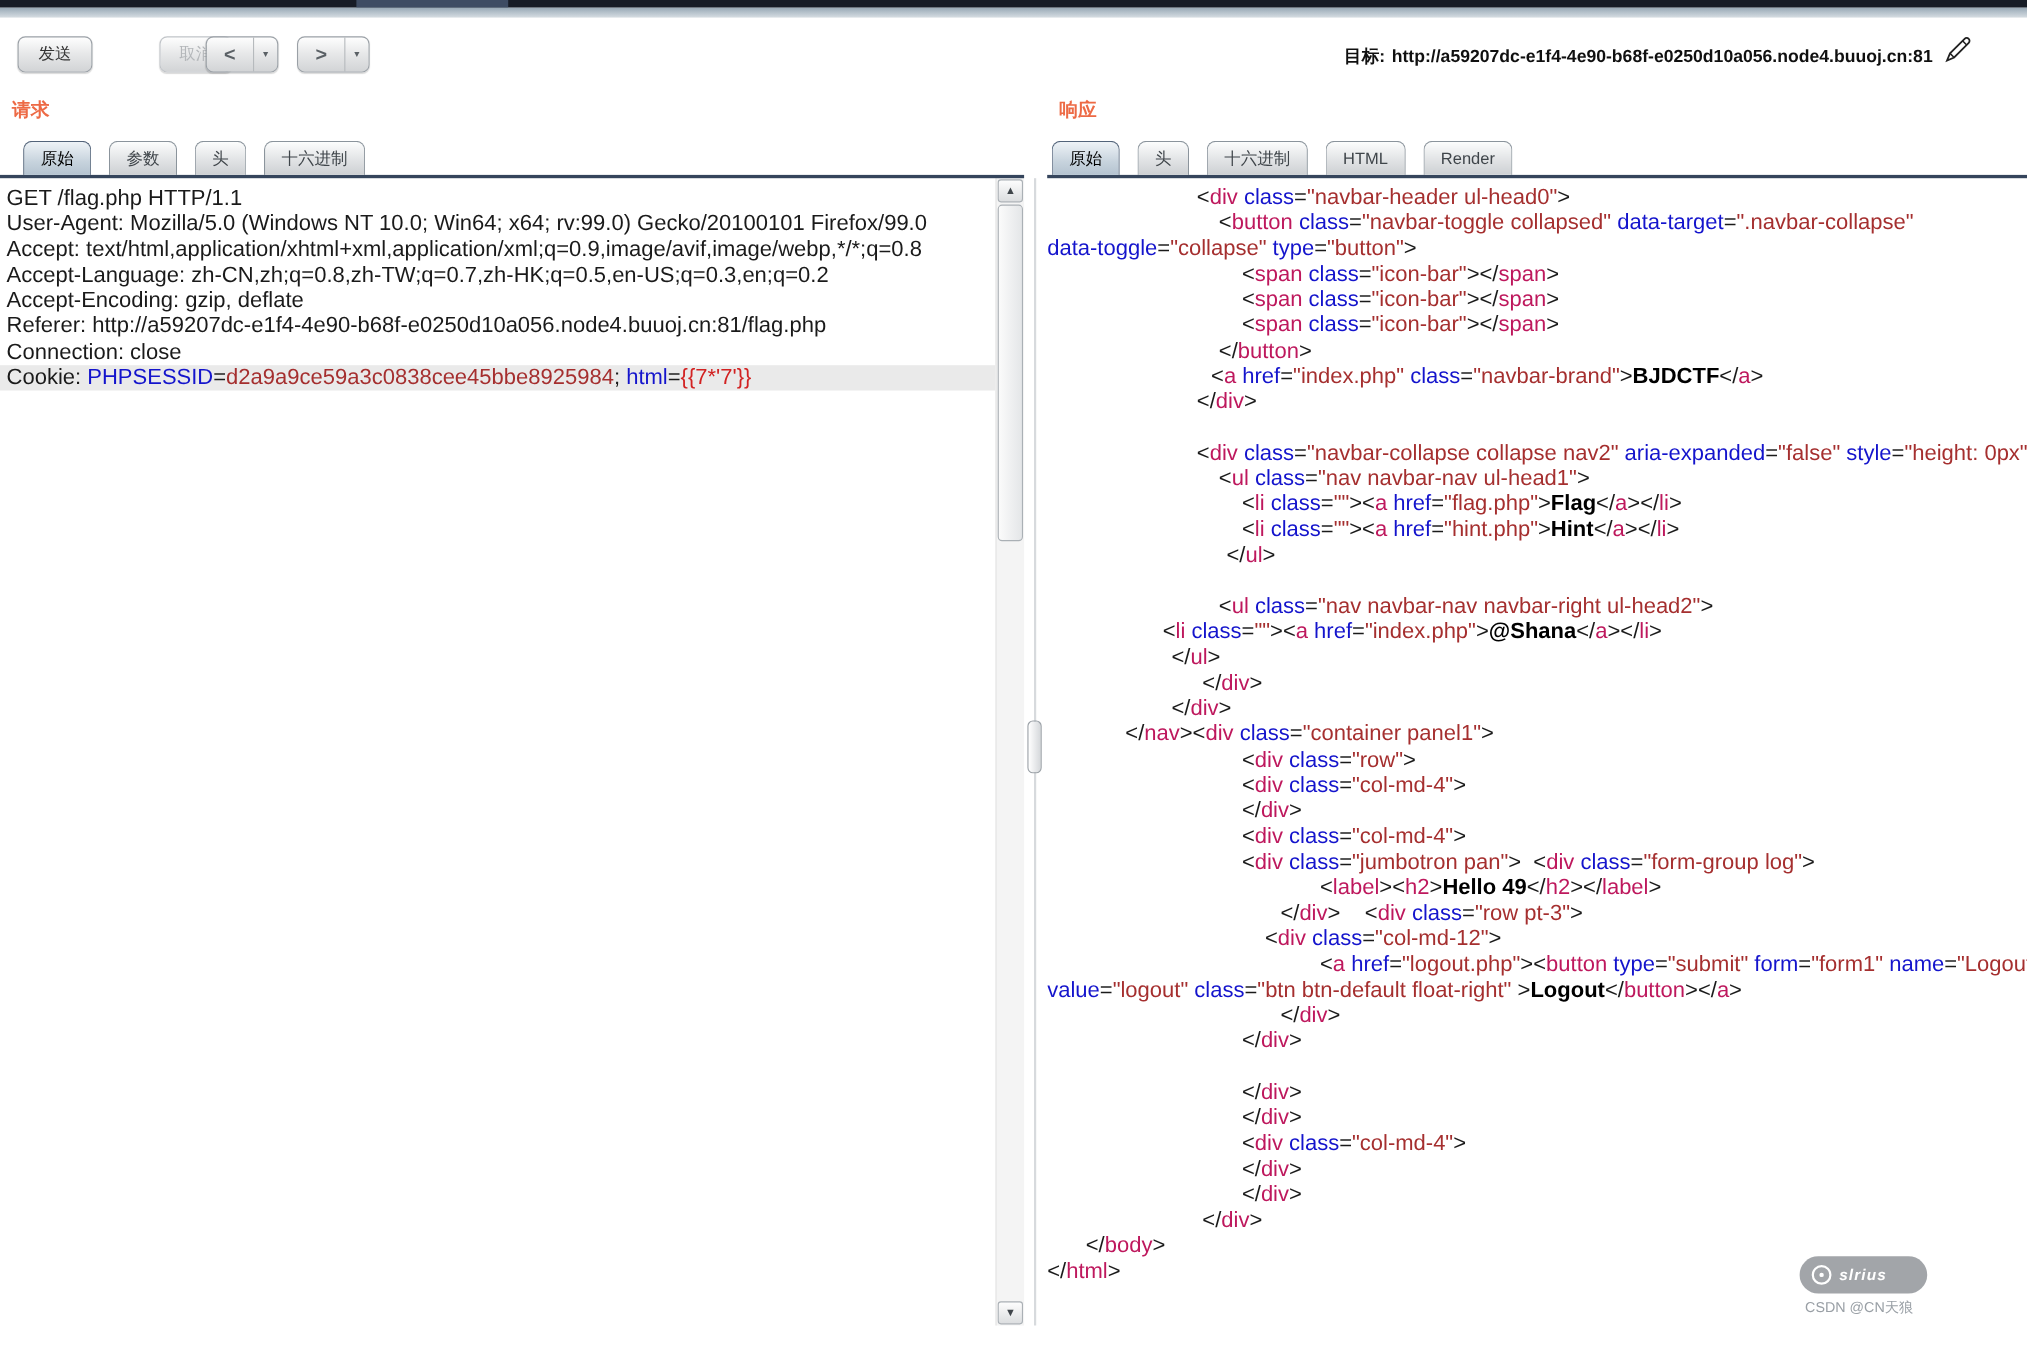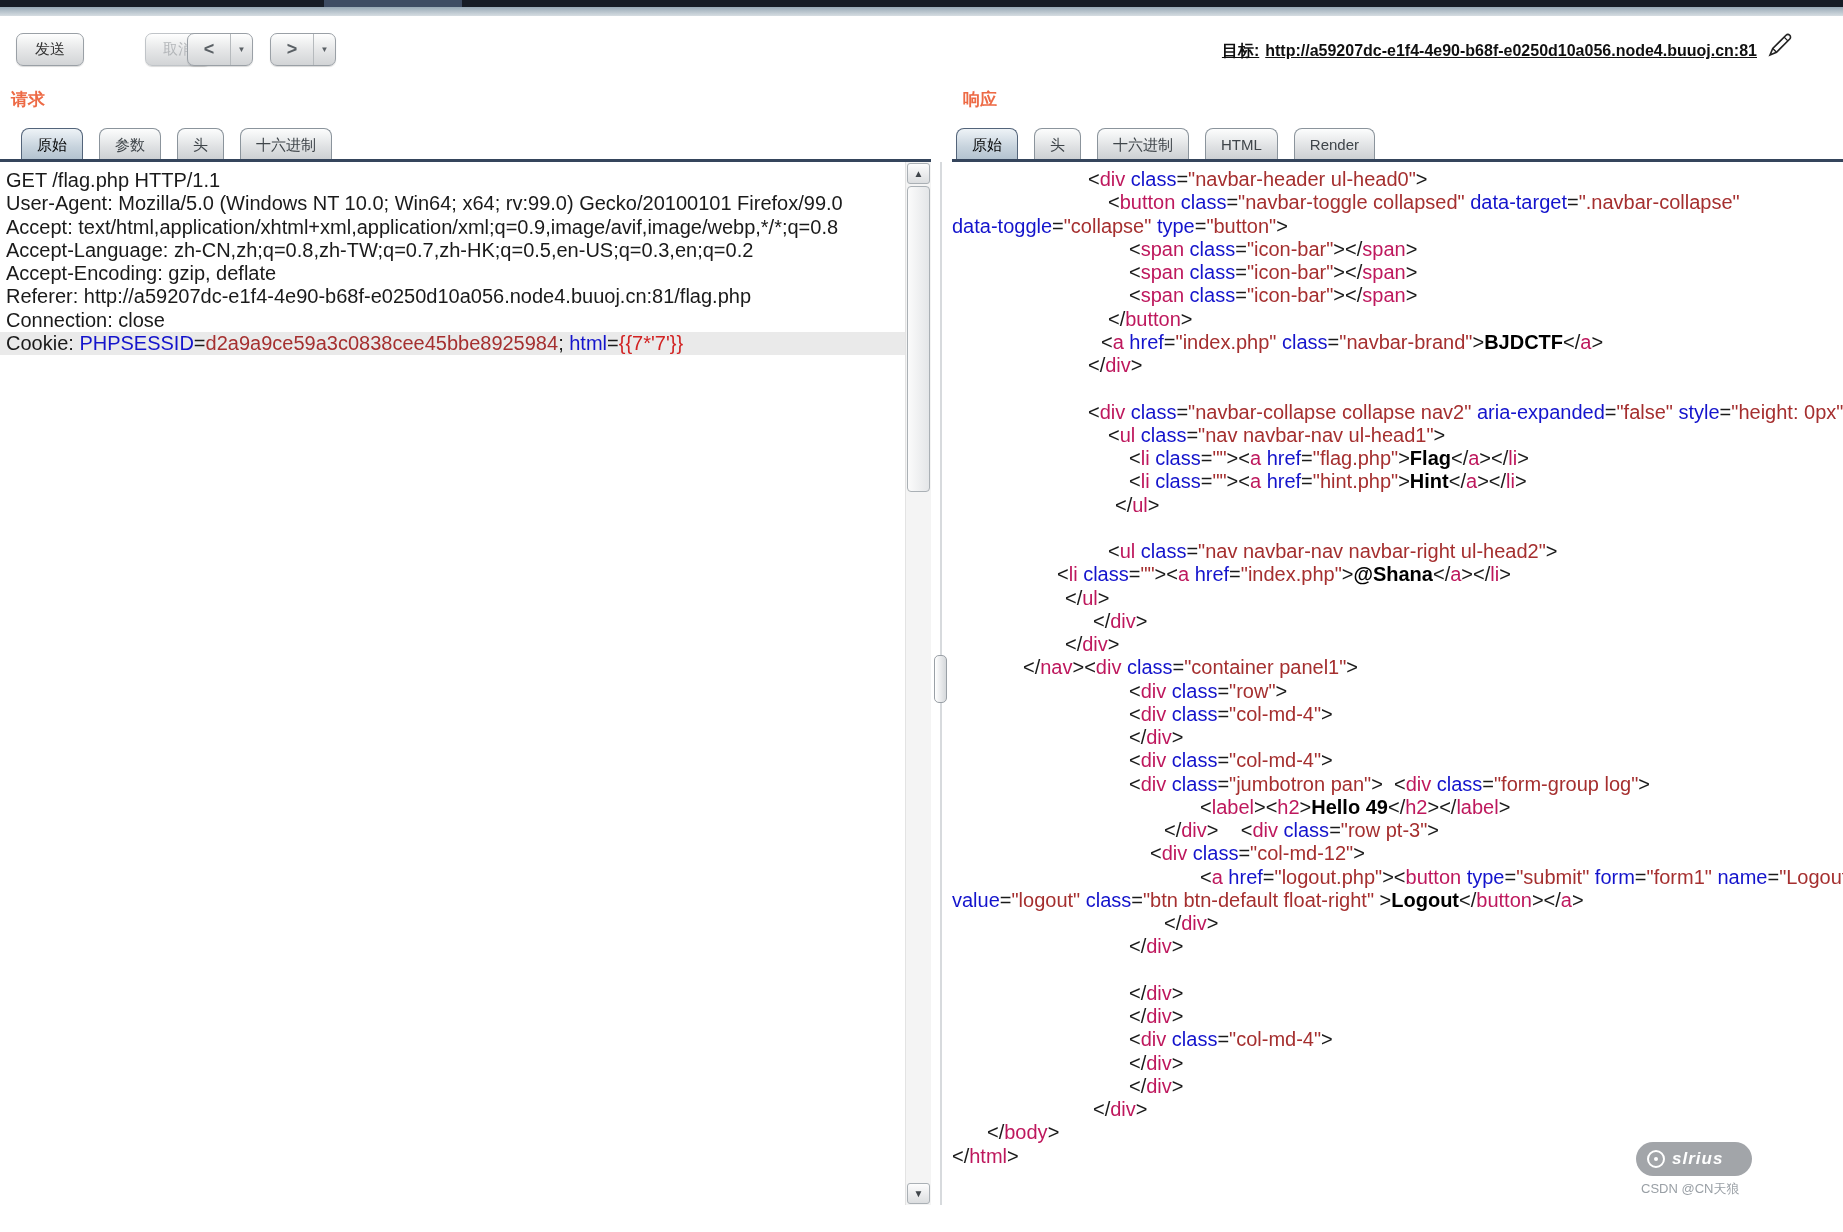--- a/index.html
+++ b/index.html
@@ -19,21 +19,21 @@
     background:linear-gradient(#fefefe,#e8e9ea 45%,#d2d4d6);
     font-size:15px;color:#333;display:flex;align-items:center;justify-content:center;
     box-shadow:0 1px 1px rgba(0,0,0,.15);cursor:default;
   }
   .btn.disabled{color:#b4b7ba;border-color:#c0c4c8;}
   .split{padding:0;}
   .split .main{flex:1;display:flex;align-items:center;justify-content:center;font-size:18px;color:#5a6065;font-weight:bold;height:100%;}
   .split .arrow{width:21px;height:100%;display:flex;align-items:center;justify-content:center;border-left:1px solid #b6babd;font-size:8px;color:#5a6065;}
 
   
-  .target{position:absolute;top:41px;right:86px;font-weight:bold;font-size:16px;color:#101010;white-space:nowrap;text-decoration:underline;}
+  .target{position:absolute;top:41px;right:86px;font-weight:bold;font-size:16px;color:#101010;white-space:nowrap;}
   .target .lbl{margin-right:6px;}
   .pencil{position:absolute;top:30px;right:48px;width:30px;height:30px;}
 
   
   .ptitle{position:absolute;top:88px;font-size:17px;font-weight:bold;color:#ed6a45;text-align:center;}
   #req-title{left:11px;} #resp-title{left:963px;}
 
   
   .tabrow{position:absolute;top:128px;height:32px;display:flex;gap:16px;z-index:2;}
   #req-tabs{left:21px;} #resp-tabs{left:956px;}
@@ -76,21 +76,21 @@
   
   #splitter-line{position:absolute;left:940px;top:162px;width:2px;height:1043px;background:#d7dadd;}
   #splitter-handle{position:absolute;left:934px;top:655px;width:13px;height:48px;
     background:linear-gradient(90deg,#ffffff,#d5d8db);border:1px solid #9aa0a6;border-radius:5px;box-sizing:border-box;}
 
   
   #wm{position:absolute;left:1636px;top:1142px;width:116px;height:34px;border-radius:17px;
     background:rgba(142,145,150,.82);display:flex;align-items:center;padding:0 11px;gap:7px;box-sizing:border-box;}
   #wm-logo{width:14px;height:14px;border:2px solid #fff;border-radius:50%;display:flex;align-items:center;justify-content:center;flex:none;}
   #wm-logo i{width:4px;height:4px;background:#fff;border-radius:50%;}
-  #wm-text{color:#fff;font-size:17px;font-style:italic;font-weight:bold;letter-spacing:1px;}
+  #wm-text{color:#fff;font-size:14px;font-style:italic;font-weight:bold;letter-spacing:1px;}
   #wm-credit{position:absolute;left:1641px;top:1180px;font-size:13px;color:#9aa0a6;}
 </style>
 </head>
 <body>
 
 <div class="topbar">
   <div class="topbar-seg"></div>
 </div>
 <div class="topband"></div>
 

